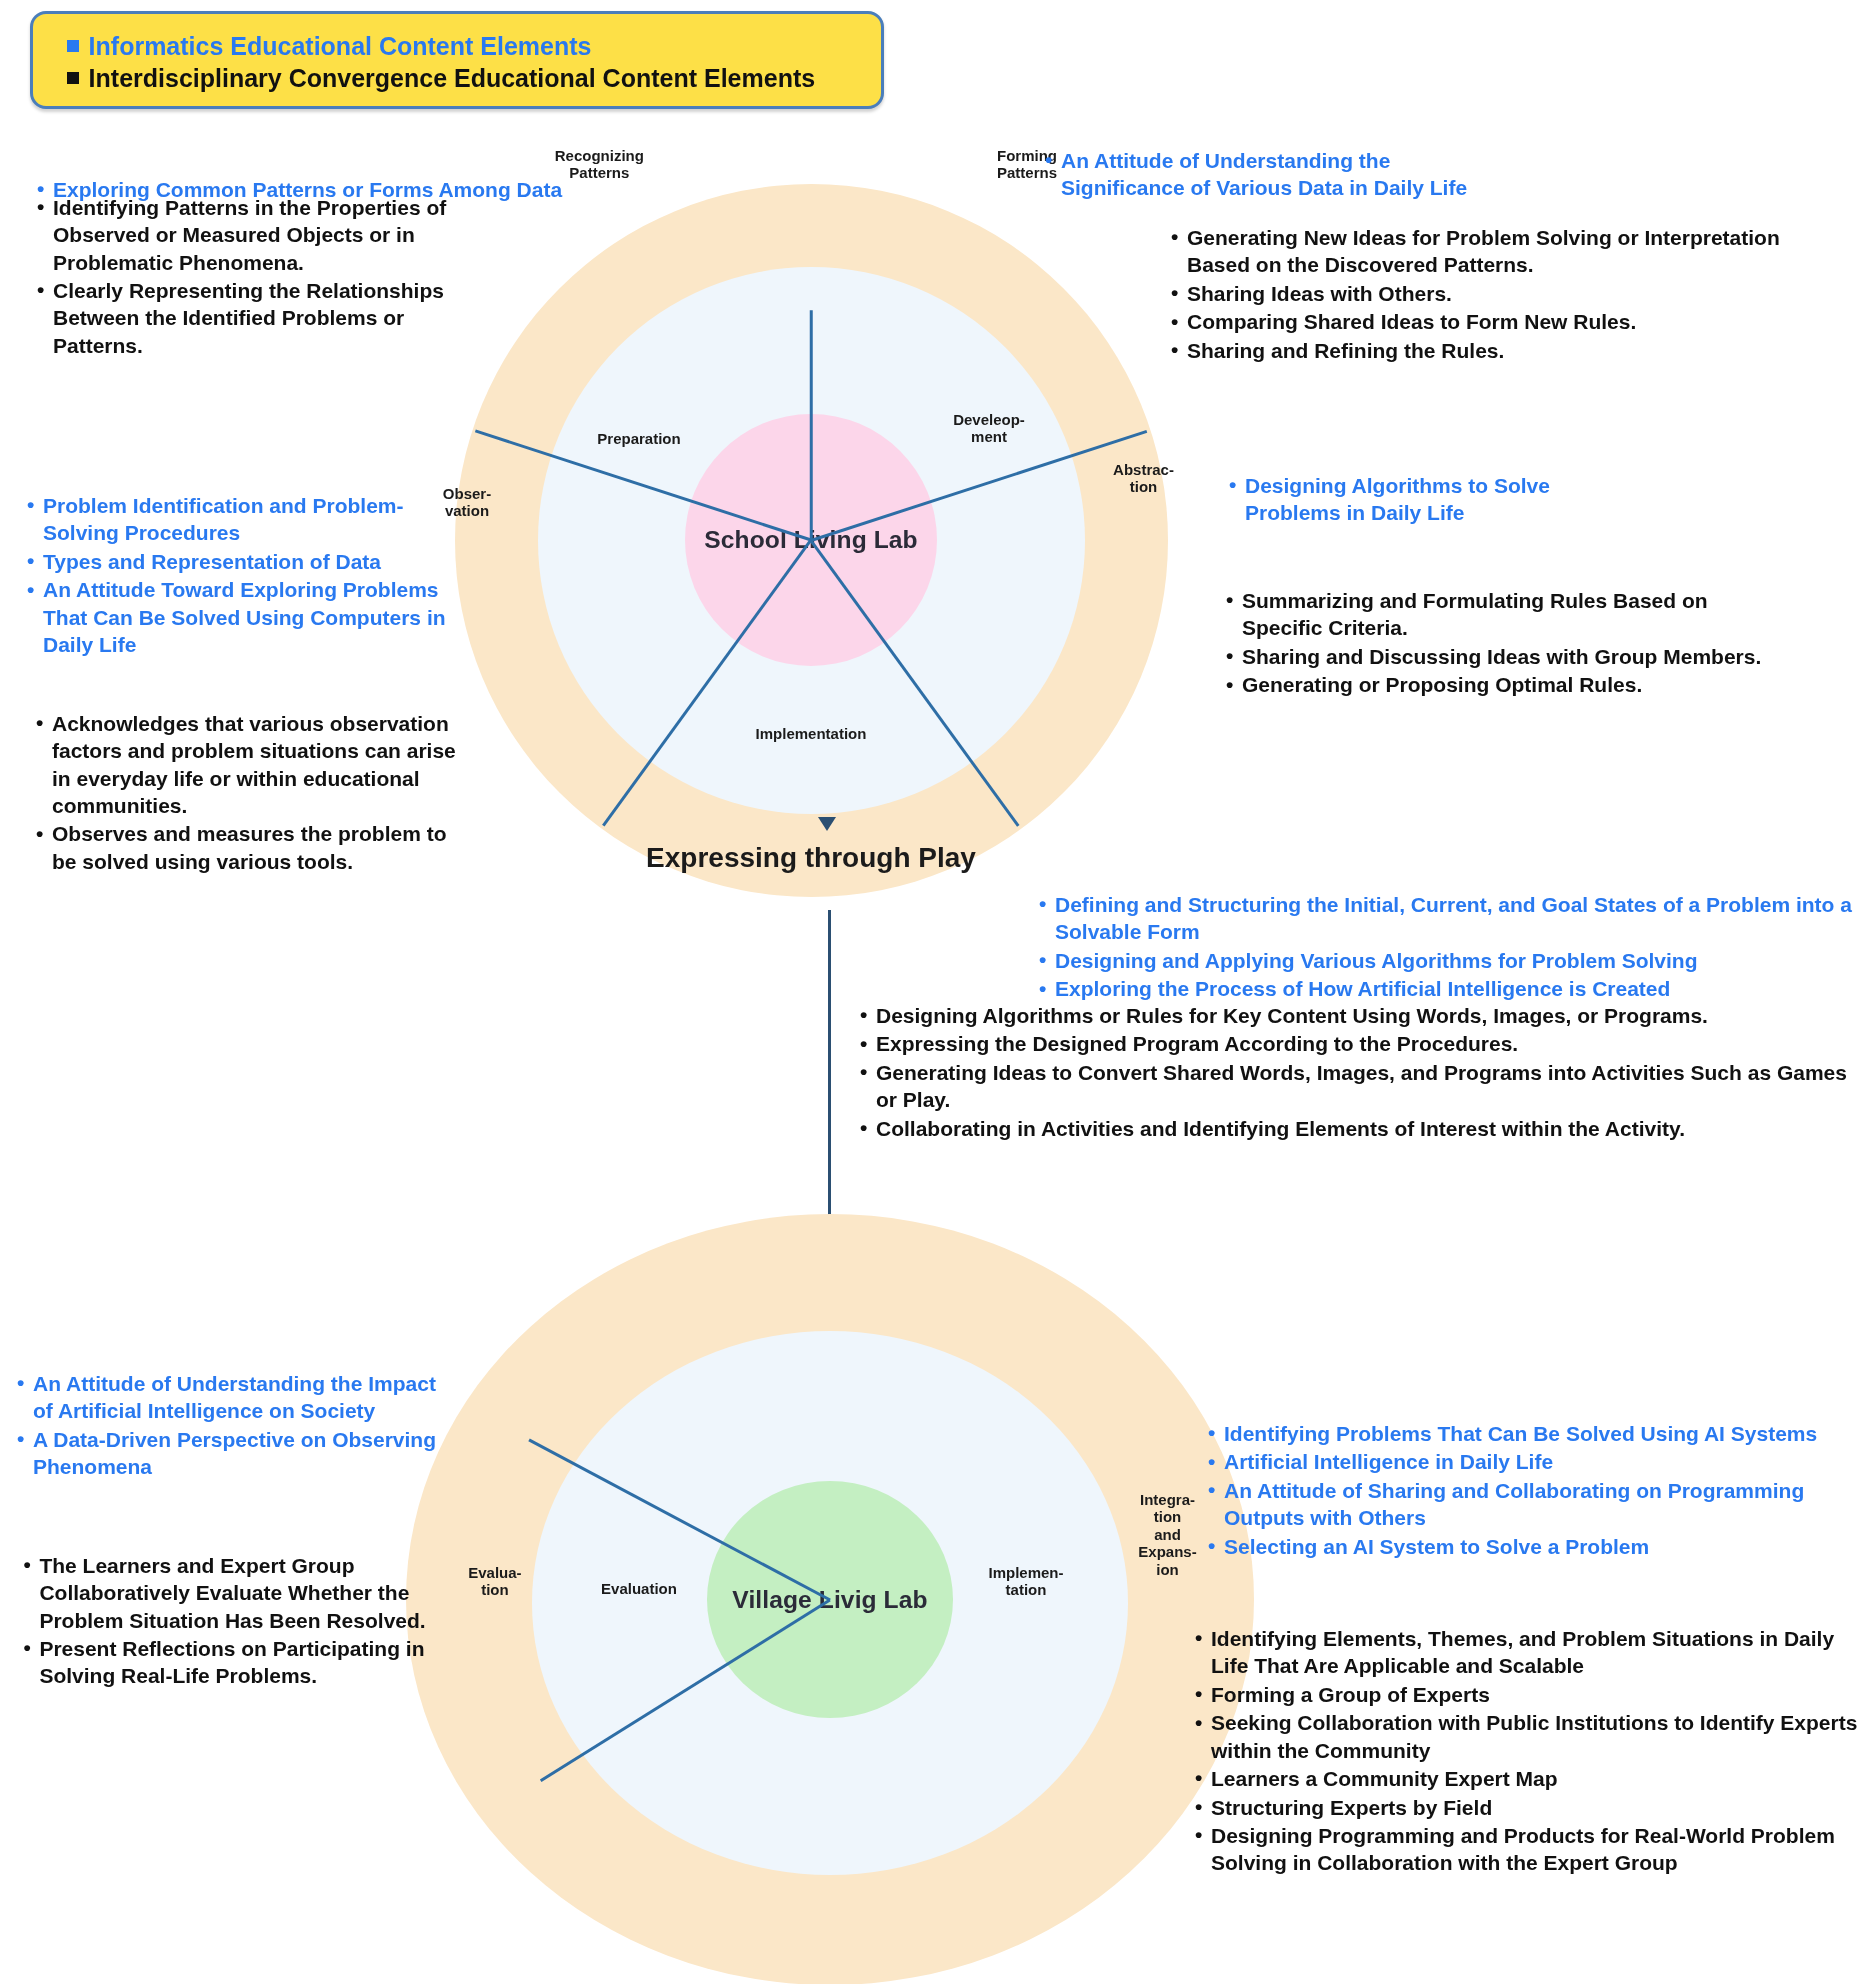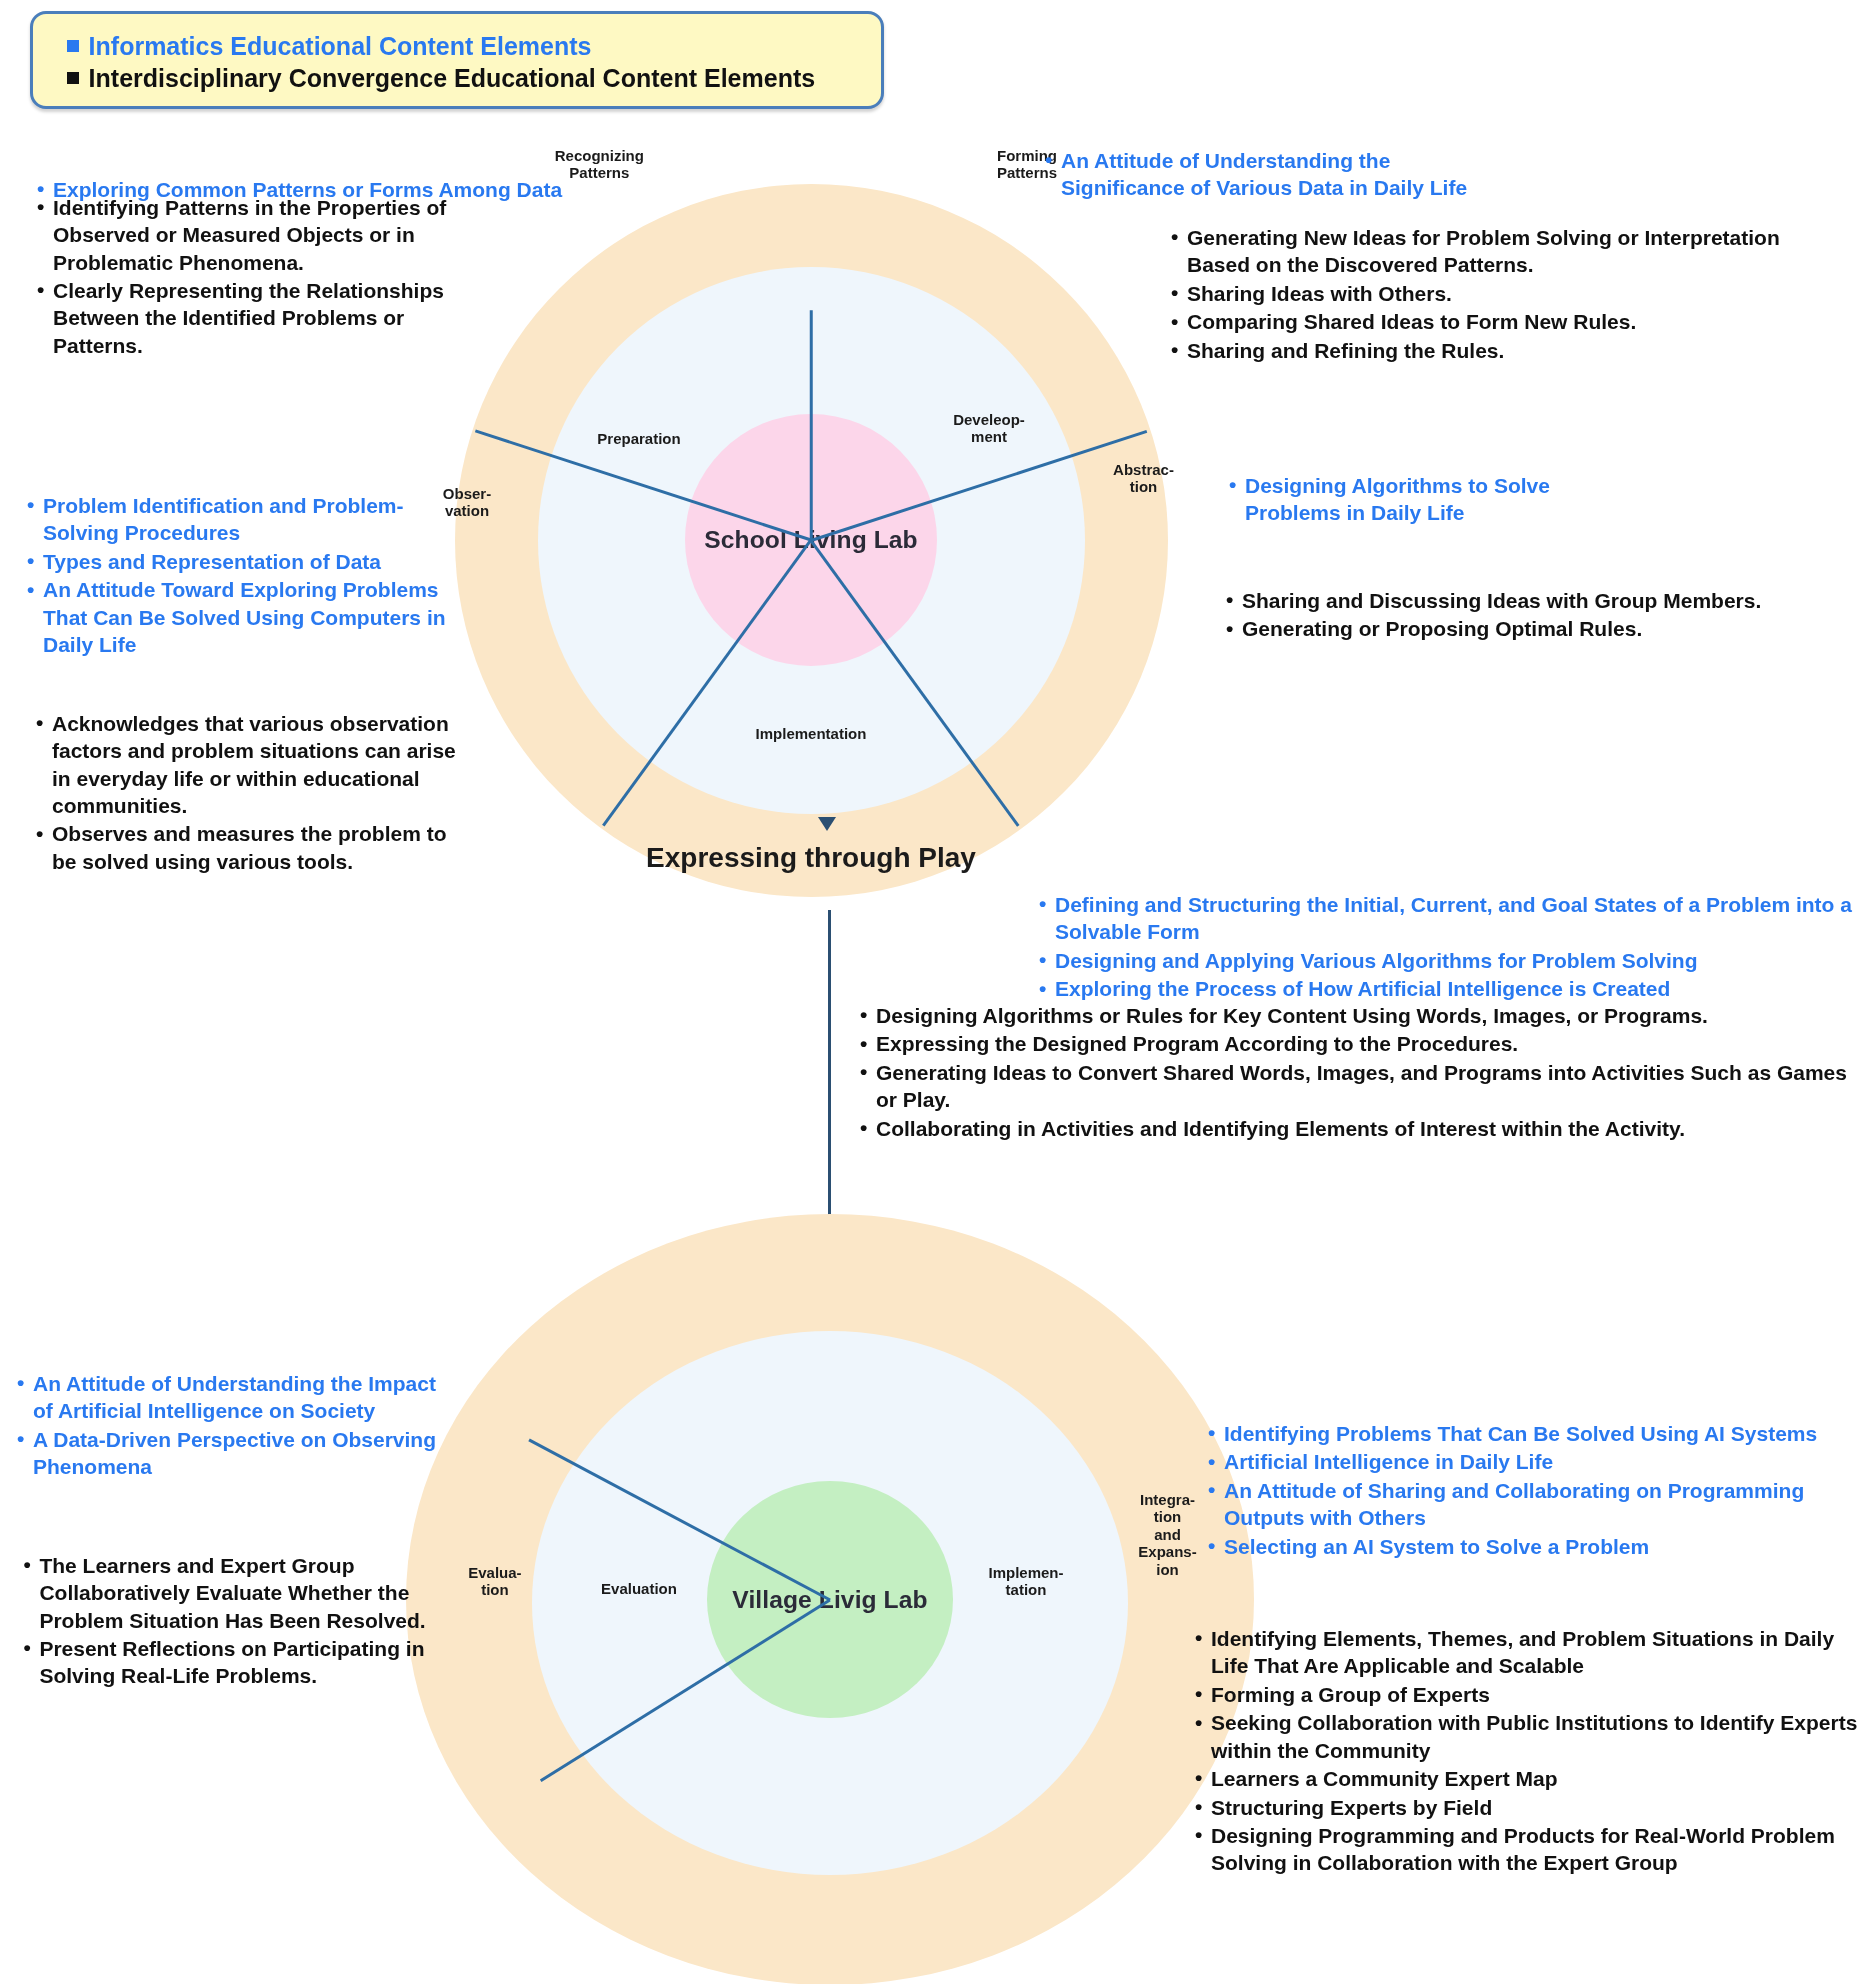--- a/index.html
+++ b/index.html
@@ -16,21 +16,21 @@
     overflow: hidden;
   }
 
   
   #legend-box {
     position: absolute;
     left: 29.5px;
     top: 11px;
     width: 854px;
     height: 98px;
-    background: #fef9c3;
+    background: #fde047;
     border: 3.1px solid #4a7ebb;
     border-radius: 16px;
     box-sizing: border-box;
     padding: 16px 0 0 34px;
     box-shadow: 0 2.5px 3.1px rgba(0,0,0,0.18);
   }
   .legend-row {
     display: flex;
     align-items: center;
     font-size: 25px;
@@ -250,20 +250,21 @@
   </ul>
 </div>
 
 <div class="tblock blue" style="left:1229px; top:472px; width:338px;">
   <ul>
     <li>Designing Algorithms to Solve Problems in Daily Life</li>
   </ul>
 </div>
 <div class="tblock black" style="left:1226px; top:587px; width:553px;">
   <ul>
+    <li>Summarizing and Formulating Rules Based on Specific Criteria.</li>
     <li>Sharing and Discussing Ideas with Group Members.</li>
     <li>Generating or Proposing Optimal Rules.</li>
   </ul>
 </div>
 
 <div class="tblock blue" style="left:1039px; top:891px; width:823px;">
   <ul>
     <li>Defining and Structuring the Initial, Current, and Goal States of a Problem into a Solvable Form</li>
     <li>Designing and Applying Various Algorithms for Problem Solving</li>
     <li>Exploring the Process of How Artificial Intelligence is Created</li>

